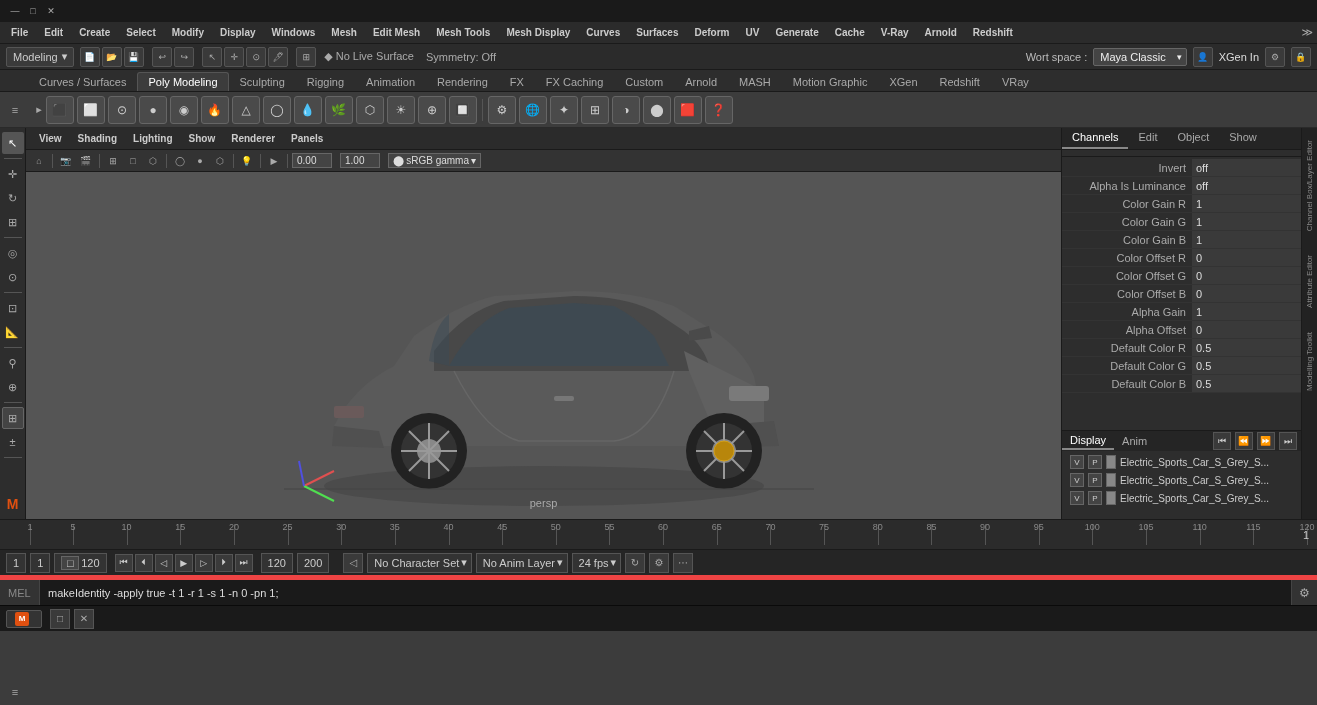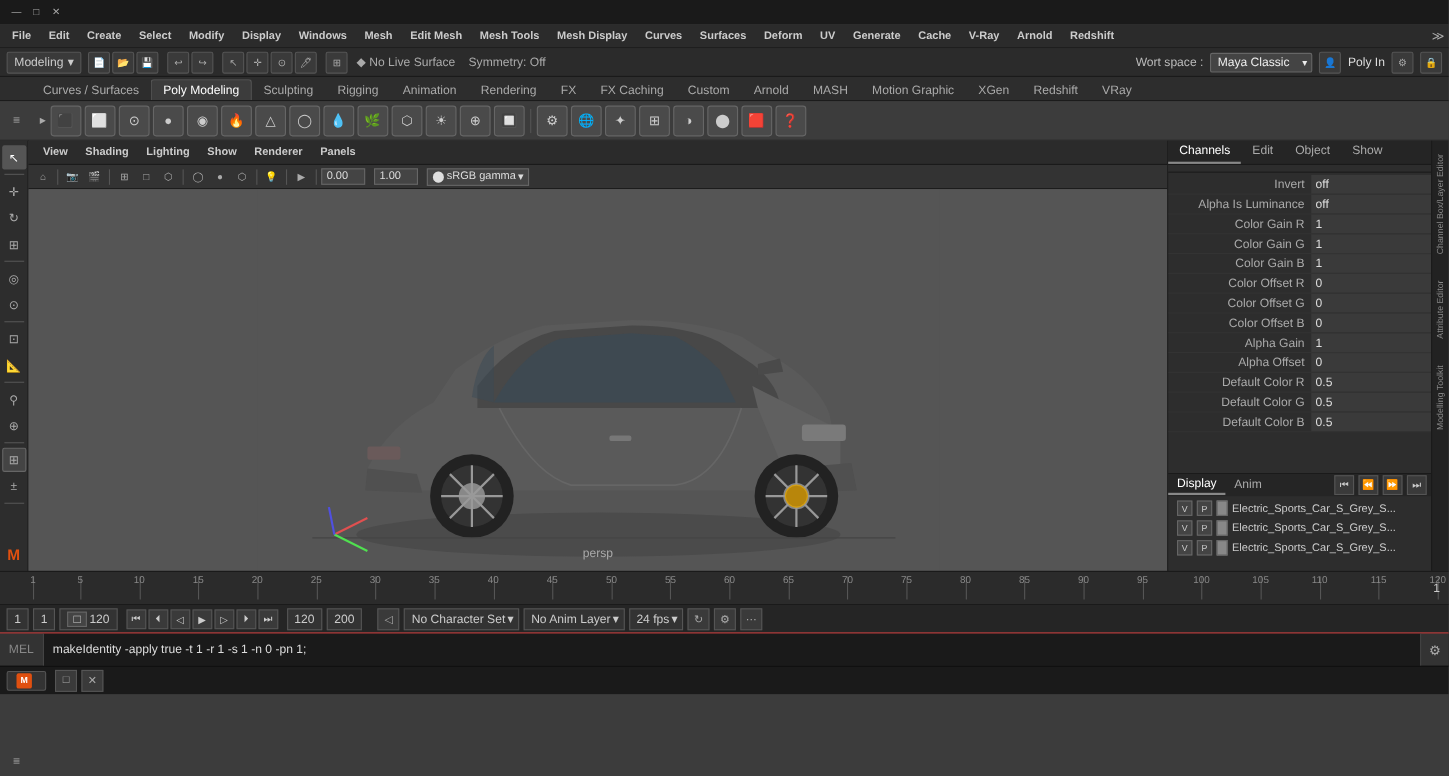--- a/index.html
+++ b/index.html
@@ -402,21 +402,21 @@
       background: #3a3a3a;
       border: 1px solid #555;
       display: flex; align-items: center; justify-content: center;
       font-size: 10px; color: #aaa; cursor: pointer;
     }
 
     
     #command-bar {
       height: 30px;
       background: #222;
-      border-top: 1px solid #ef4444;
+      border-top: 5px solid #ef4444;
       display: flex;
       align-items: center;
     }
     #cmd-type {
       background: #333;
       color: #888;
       font-size: 11px;
       padding: 0 8px;
       height: 100%;
       display: flex;
@@ -559,21 +559,21 @@
     <span style="font-size:11px;color:#aaa;">Symmetry: Off</span>
   </div>
 
   <div class="workspace-right">
     <span>Wort space :</span>
     <div class="workspace-name">
       <span>Maya Classic</span>
       <span style="position:absolute;right:4px;top:50%;transform:translateY(-50%);font-size:9px;">▾</span>
     </div>
     <div class="tb-icon">👤</div>
-    <span style="font-size:11px;color:#ddd;">Poly In</span>
+    <span style="font-size:11px;color:#ddd;">XGen In</span>
     <div class="tb-icon">⚙</div>
     <div class="tb-icon">🔒</div>
   </div>
 </div>
 
 <div id="shelf-tabs">
   <div style="position:absolute;left:4px;top:0;bottom:0;display:flex;align-items:flex-end;">
     <div class="lt-icon" style="margin-bottom:2px;">≡</div>
   </div>
   <div class="shelf-tab">Curves / Surfaces</div>

